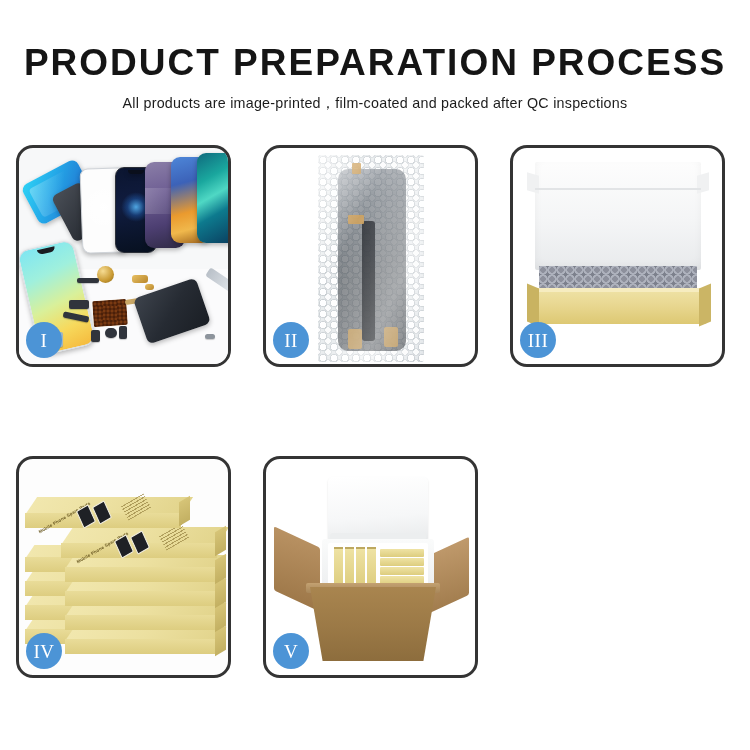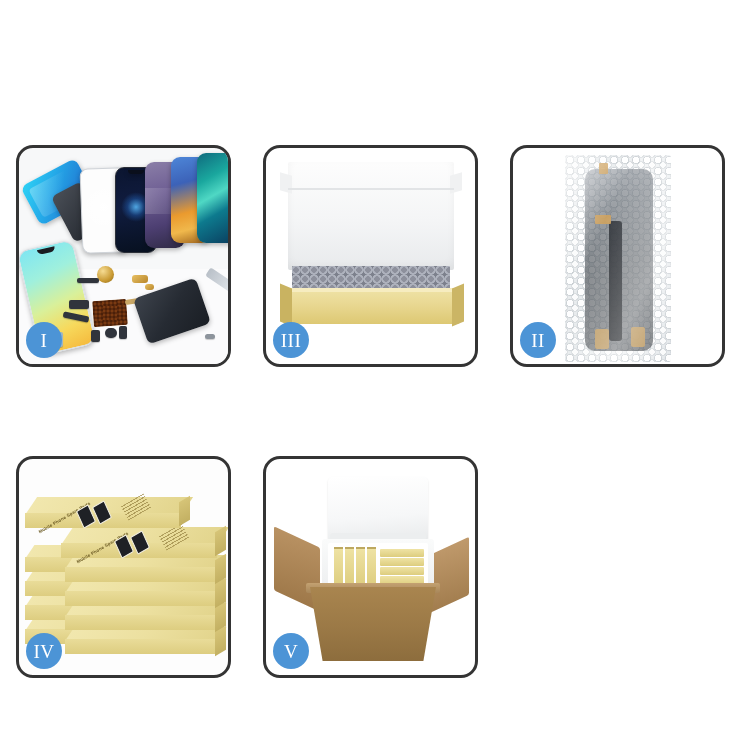--- a/index.html
+++ b/index.html
@@ -240,20 +240,24 @@
     clip-path:polygon(0 26%,100% 0,100% 70%,0 100%);}
   .bx .seamtop{position:absolute;left:14px;top:18px;width:138px;height:4px;
     background:rgba(120,96,60,.45);transform:rotate(14deg);}
   .tapeTab{position:absolute;background:rgba(142,115,72,.75);border-radius:1px;}
 </style>
 </head>
 <body>
 
 <div class="page">
 
+  <div class="header">
+    <h1 class="title">PRODUCT PREPARATION PROCESS</h1>
+    <p class="subtitle">All products are image-printed，film-coated and packed after QC inspections</p>
+  </div>
 
   <div class="grid">
 
     <div class="row">
 
       <div class="panel p1">
         <div class="stage">
           <div class="floor"></div>
 
           <div class="ph blueflat"></div>
@@ -283,50 +287,50 @@
           <div class="chip" style="left:86px;top:180px;width:12px;height:10px;border-radius:6px;"></div>
           <div class="chip" style="left:100px;top:178px;width:8px;height:13px;"></div>
           <div class="chip" style="left:36px;top:184px;width:8px;height:15px;border-radius:2px;background:#9fb6c2;"></div>
           <div class="ph backplate"></div>
           <div class="tool"></div>
           <div class="chip" style="left:186px;top:186px;width:10px;height:5px;border-radius:3px;background:#8d949c;"></div>
         </div>
         <div class="badge">I</div>
       </div>
 
-      <div class="panel p3">
-        <div class="stage">
-          <div class="m-lid">
-            <span class="tab-l"></span>
-            <span class="tab-r"></span>
-            <span class="fold"></span>
-          </div>
-          <div class="m-foam"></div>
-          <div class="m-base">
-            <span class="rim"></span>
-            <span class="lft"></span>
-            <span class="rgt"></span>
-          </div>
-        </div>
-        <div class="badge">III</div>
-      </div>
-
       <div class="panel p2">
         <div class="stage">
           <div class="bag">
             <div class="screenpart"></div>
             <div class="flexcable"></div>
             <div class="tape" style="left:34px;top:8px;"></div>
             <div class="tape" style="left:30px;top:60px;width:16px;height:9px;"></div>
             <div class="conn" style="left:30px;top:174px;"></div>
             <div class="conn" style="left:66px;top:172px;"></div>
             <div class="sheen"></div>
           </div>
         </div>
         <div class="badge">II</div>
+      </div>
+
+      <div class="panel p3">
+        <div class="stage">
+          <div class="m-lid">
+            <span class="tab-l"></span>
+            <span class="tab-r"></span>
+            <span class="fold"></span>
+          </div>
+          <div class="m-foam"></div>
+          <div class="m-base">
+            <span class="rim"></span>
+            <span class="lft"></span>
+            <span class="rgt"></span>
+          </div>
+        </div>
+        <div class="badge">III</div>
       </div>
     </div>
 
     <div class="row">
 
       <div class="panel p4">
         <div class="stage">
           <div class="stack">
 
             <div class="sbox" style="left:0px;top:142px;width:150px;">

